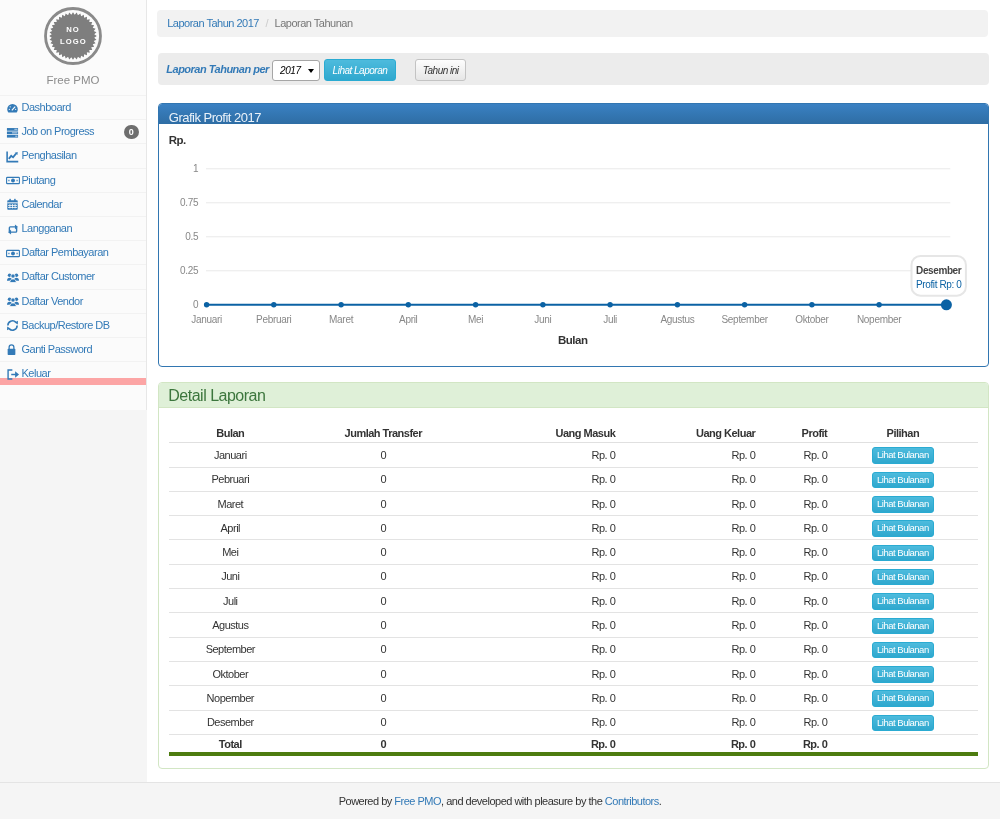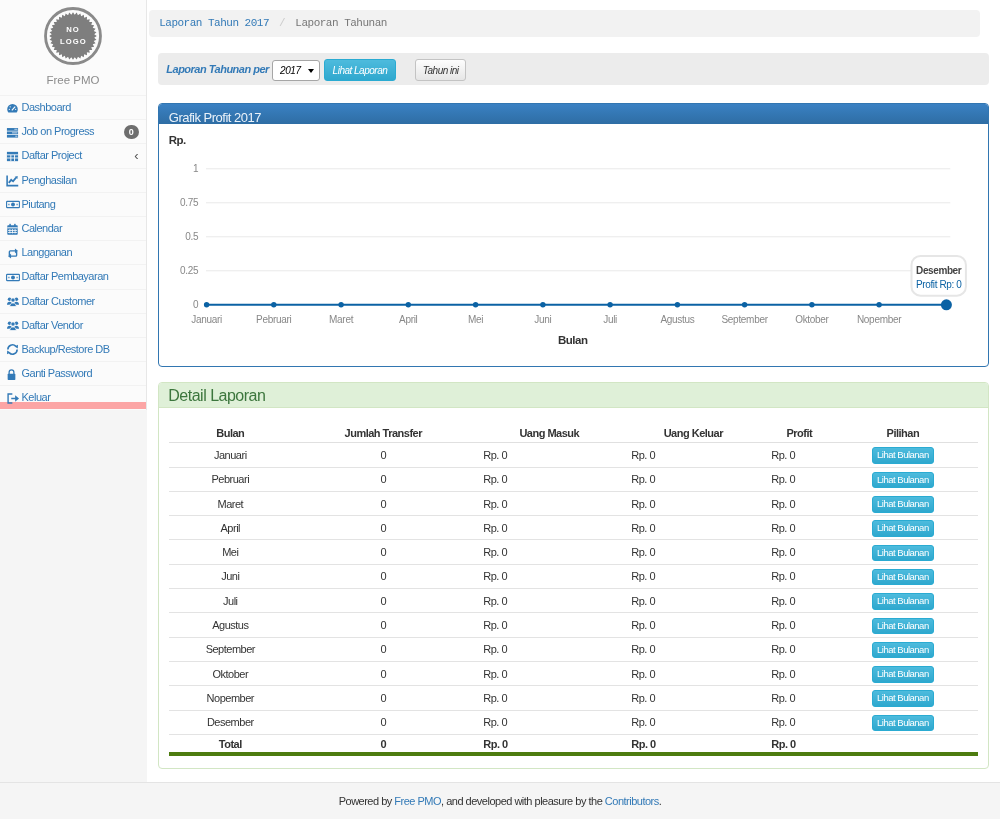--- a/index.html
+++ b/index.html
@@ -8,40 +8,40 @@
 #content { position:absolute; left:147px; top:0; width:853px; height:782px; background:#fff; }
 #sidebar { position:absolute; left:0; top:0; width:147px; height:410px; background:#fbfbfb; border-right:1px solid #e7e7e7; z-index:2; }
 #logo-wrap { text-align:center; padding-top:7px; height:95px; }
 #freepmo { color:#8c8c8c; font-size:11.5px; letter-spacing:0; margin-top:7px; }
 #menu { list-style:none; }
 #menu li { position:relative; height:24.2px; border-top:1px solid #f2f2f2; line-height:23.2px; padding-left:21.5px; color:#337ab7; white-space:nowrap; }
 #menu li:last-child { border-bottom:7px solid #fca5a5; }
 #menu li svg { position:absolute; left:6px; top:5.6px; }
 .badge0 { position:absolute; right:7px; top:4.5px; width:15.4px; height:14.2px; background:#6e6e6e; border-radius:7.5px; color:#fff; font-weight:bold; font-size:9px; letter-spacing:0; text-align:center; line-height:14.2px; }
 .chev { position:absolute; right:8px; top:0; color:#555; font-size:13px; font-family:"Liberation Sans",sans-serif; }
-.breadcrumb { position:absolute; left:2px; top:9.7px; width:831px; height:27px; background:#f2f2f2; border-radius:4px; line-height:27px; padding-left:10.2px; color:#777;font-family:Liberation Mono, monospace; }
+.breadcrumb { position:absolute; left:10px; top:9.7px; width:831px; height:27px; background:#f2f2f2; border-radius:4px; line-height:27px; padding-left:10.2px; color:#777; }
 .bc-sep { color:#ccc; padding:0 4px; }
 .formbar { position:absolute; left:11.3px; top:52.5px; width:831px; height:32px; background:#ececec; border-radius:4px;font-style:italic; }
 .formbar .lbl { position:absolute; left:8px; top:0; line-height:32px; font-weight:bold; color:#337ab7; }
 .sel { position:absolute; left:113.7px; top:7px; width:48px; height:21px; background:#fff; border:1px solid #a6a6a6; border-radius:3px; font-size:10px; letter-spacing:-0.4px; line-height:19px; padding-left:7px; color:#000; }
 .sel .arr { position:absolute; right:5px; top:8px; width:0; height:0; border-left:3.5px solid transparent; border-right:3.5px solid transparent; border-top:4px solid #000; border-left-width:3px; border-right-width:3px; }
 .btn { position:absolute; top:6.2px; height:22.8px; border-radius:3px; font-size:10px; text-align:center; line-height:21px; }
 .btn-info { background:linear-gradient(#4dbbdd,#2fa8ce); border:1px solid #2aabd2; color:#fff; }
 .btn-default { background:linear-gradient(#fdfdfd,#e6e6e6); border:1px solid #c3c3c3; color:#333; }
 #btn-lihat { left:165.4px; width:72.5px; }
 #btn-tahun { left:239.9px; width:51px;margin-left:17px; }
 .panel1 { position:absolute; left:11.3px; top:103.2px; width:831px; height:263.5px; border:1px solid #3276b1; border-radius:4px; background:#fff; }
 .panel1 .hd { height:20px; background:linear-gradient(#3a81c3,#2e6da4); border-radius:3px 3px 0 0; color:#eaf2fa; font-size:13px; line-height:27px; padding-left:9.5px; }
 .panel2 { position:absolute; left:11.3px; top:381.8px; width:831px; height:386.9px; border:1px solid #d2e6c4; border-radius:4px; background:#fff; }
 .panel2 .hd { height:25px; background:#dff0d8; border-radius:3px 3px 0 0; color:#3c763d; font-size:16px; line-height:25px; padding-left:9px; border-bottom:1px solid #d2e6c4; }
 .panel2 .bd { padding:0 10.8px 0 10px; }
 table { width:100%; border-collapse:collapse; table-layout:fixed; }
 th { font-size:11px; vertical-align:bottom; padding:0 8px 3px 8px; height:35px; border-bottom:1px solid #e0e0e0; }
 td { font-size:11px; padding:0 8px; height:24.3px; border-bottom:1px solid #e3e3e3; }
-.c { text-align:center; } .r { }
+.c { text-align:center; } .r { text-align:right; }
 td.r, th.r { padding-right:8px; }
 th:last-child, td:last-child { padding-right:15px; }
 .btn-xs { display:inline-block; margin-top:1.5px; width:62px; height:16.5px; border-radius:3px; background:linear-gradient(#4dbbdd,#2fa8ce); border:1px solid #2aabd2; color:#fff; font-size:9.5px; line-height:14.5px; text-align:center; }
 tr.total td { font-weight:bold; height:20px; border-bottom:4px solid #4d7c0f; }
 #footer { position:absolute; left:0; top:782px; width:1000px; height:37px; background:#f5f5f5; border-top:1px solid #e4e4e4; text-align:center; padding-top:12px; color:#333; }
 .icon { fill:#337ab7; }
 </style>
 </head>
 <body>
 <div id="content">
@@ -249,24 +249,20 @@
         </svg>Dashboard</li>
     <li><svg class="icon" width="13" height="13" viewBox="0 0 14 14">
           <rect x="1" y="2.2" width="12" height="2.9"></rect>
           <rect x="1" y="5.9" width="12" height="2.9"></rect>
           <rect x="1" y="9.6" width="12" height="2.9"></rect>
           <rect x="9" y="2.9" width="3.3" height="1.5" fill="#9dbedd"></rect>
           <rect x="6.5" y="6.6" width="5.8" height="1.5" fill="#9dbedd"></rect>
           <rect x="10" y="10.3" width="2.3" height="1.5" fill="#9dbedd"></rect>
         </svg>Job on Progress<span class="badge0">0</span></li>
     <li><svg class="icon" width="13" height="13" viewBox="0 0 14 14">
-          <path d="M1 2h12v10H1z"></path>
-          <path d="M1 5.2h12M1 8.6h12M5.2 5.2v6.8M9.2 5.2v6.8" stroke="#fbfbfb" stroke-width="1"></path>
-        </svg>Daftar Project<span class="chev">‹</span></li>
-    <li><svg class="icon" width="13" height="13" viewBox="0 0 14 14">
           <path d="M1.2 1.5v11h12" stroke="#337ab7" stroke-width="1.7" fill="none"></path>
           <path d="M3 9.5l2.6-3.2 2 1.6 3.2-4" stroke="#337ab7" stroke-width="1.9" fill="none"></path>
           <path d="M9.4 3l3.2-.8-.3 3.2z"></path>
         </svg>Penghasilan</li>
     <li><svg class="icon" width="14" height="13" viewBox="0 0 15 14">
           <rect x="0.6" y="3.6" width="13.8" height="6.8" rx="0.8" fill="none" stroke="#337ab7" stroke-width="1.2"></rect>
           <circle cx="7.5" cy="7" r="2.1"></circle>
           <rect x="2.5" y="6.2" width="1.2" height="1.6"></rect>
           <rect x="11.3" y="6.2" width="1.2" height="1.6"></rect>
         </svg>Piutang</li>

